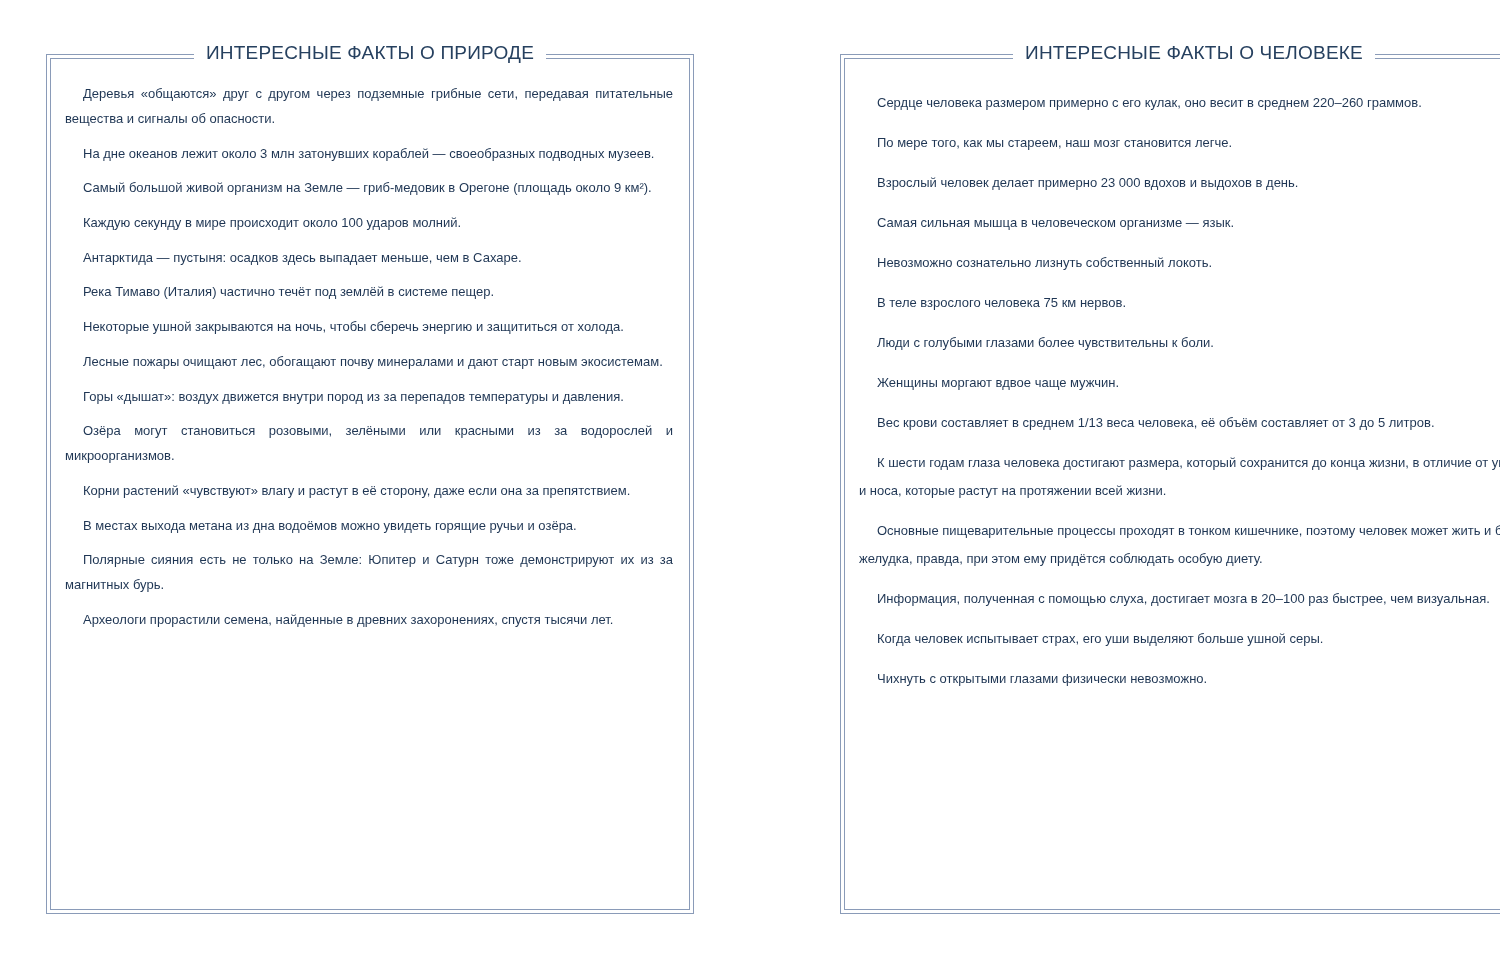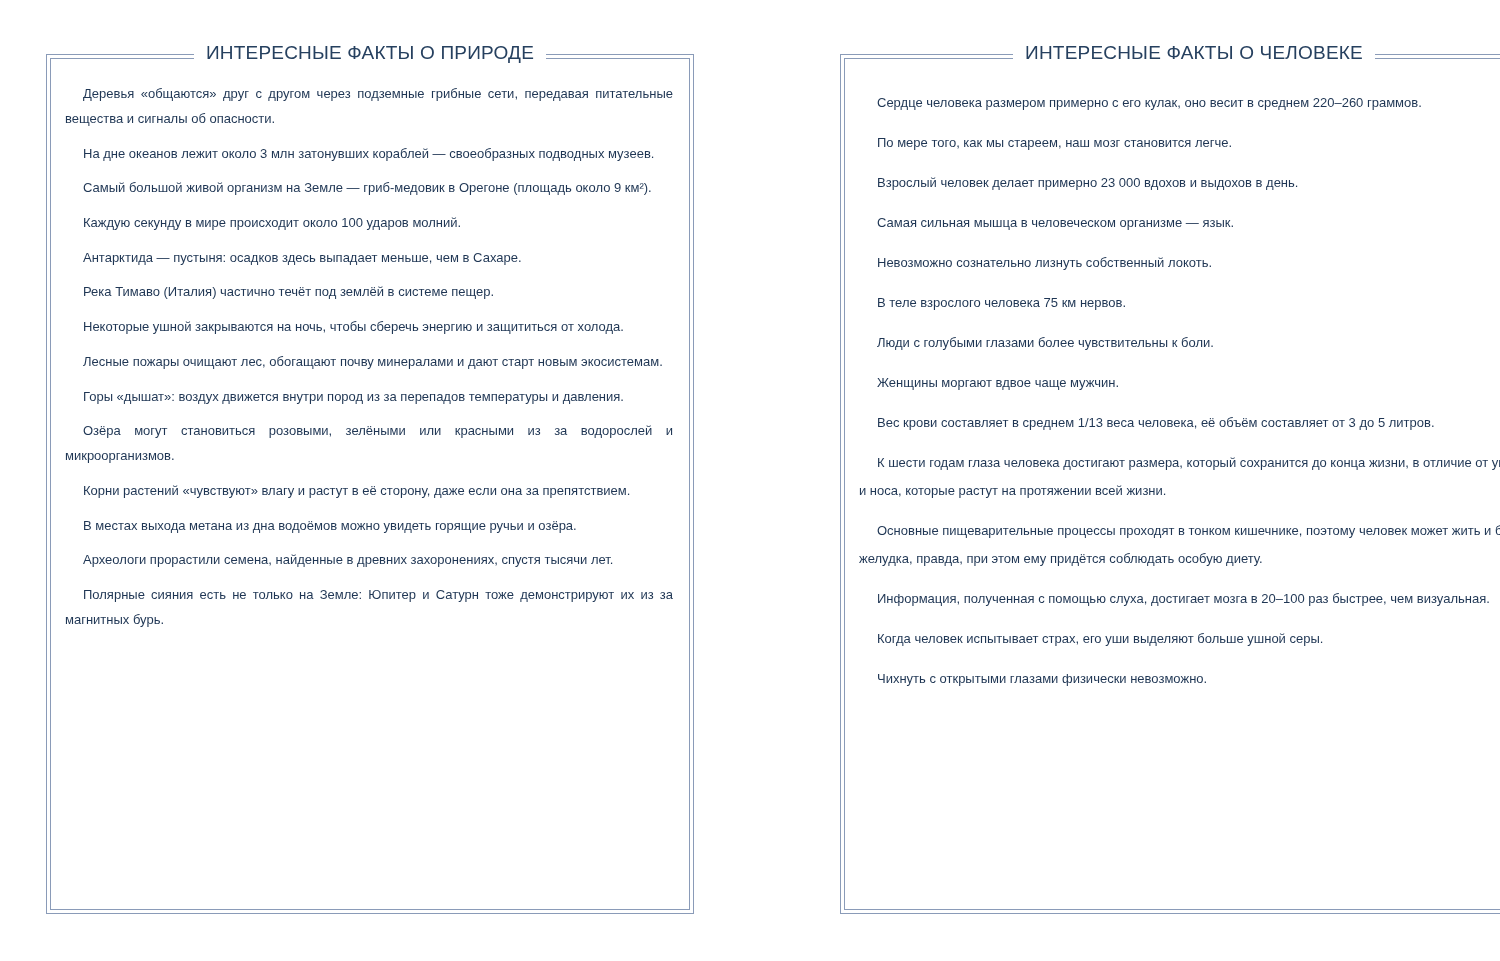--- a/index.html
+++ b/index.html
@@ -50,22 +50,22 @@
       <p class="fact">Самый большой живой организм на Земле — гриб-медовик в Орегоне (площадь около 9 км²).</p>
       <p class="fact">Каждую секунду в мире происходит около 100 ударов молний.</p>
       <p class="fact">Антарктида — пустыня: осадков здесь выпадает меньше, чем в Сахаре.</p>
       <p class="fact">Река Тимаво (Италия) частично течёт под землёй в системе пещер.</p>
       <p class="fact">Некоторые ушной закрываются на ночь, чтобы сберечь энергию и защититься от холода.</p>
       <p class="fact">Лесные пожары очищают лес, обогащают почву минералами и дают старт новым экосистемам.</p>
       <p class="fact">Горы «дышат»: воздух движется внутри пород из за перепадов температуры и давления.</p>
       <p class="fact">Озёра могут становиться розовыми, зелёными или красными из за водорослей и микроорганизмов.</p>
       <p class="fact">Корни растений «чувствуют» влагу и растут в её сторону, даже если она за препятствием.</p>
       <p class="fact">В местах выхода метана из дна водоёмов можно увидеть горящие ручьи и озёра.</p>
+      <p class="fact">Полярные сияния есть не только на Земле: Юпитер и Сатурн тоже демонстрируют их из за магнитных бурь.</p>
       <p class="fact">Археологи прорастили семена, найденные в древних захоронениях, спустя тысячи лет.</p>
-      <p class="fact">Полярные сияния есть не только на Земле: Юпитер и Сатурн тоже демонстрируют их из за магнитных бурь.</p>
     </div>
   </div>
 </div>
 
 <div class="panel right">
   <div class="panel-inner">
     <div class="title">
       <span>ИНТЕРЕСНЫЕ ФАКТЫ О ЧЕЛОВЕКЕ</span>
     </div>
     <div class="facts">

